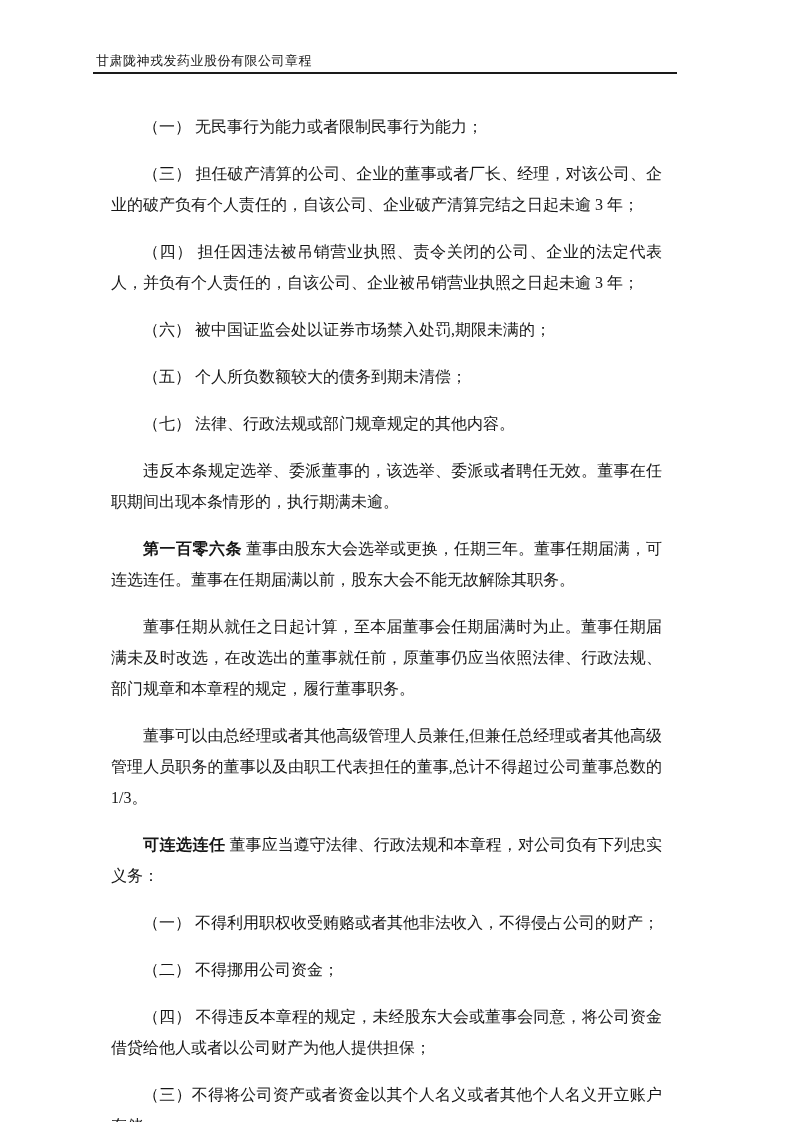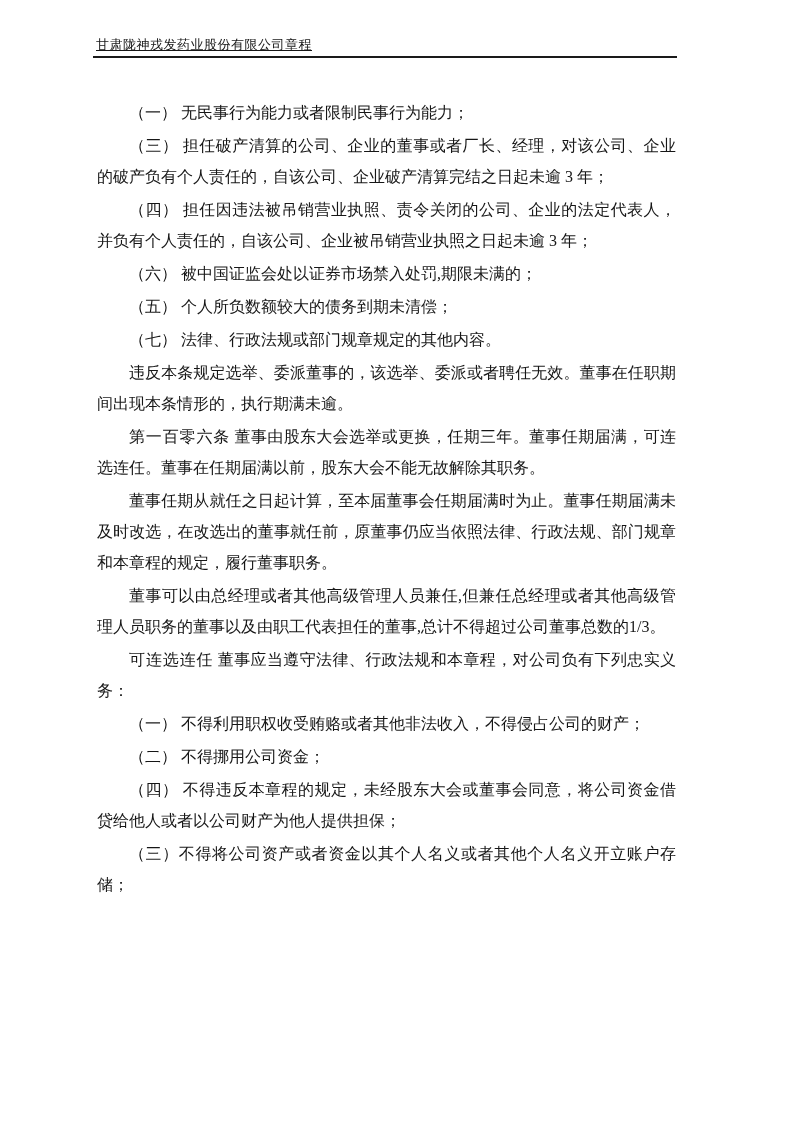--- a/index.html
+++ b/index.html
@@ -12,23 +12,22 @@
     width: 793px;
     height: 1122px;
     background: #ffffff;
     font-family: "Liberation Serif", "DejaVu Serif", serif;
     color: #161616;
     overflow: hidden;
   }
   .header {
     position: absolute;
     left: 93px;
-    top: 36px;
+    top: 52px;
     width: 584px;
-    text-decoration: underline;
   }
   .header-title {
     font-size: 13px;
     line-height: 17px;
     padding-left: 3px;
     padding-bottom: 3px;
     letter-spacing: 0.5px;
   }
   .header-rule {
     width: 100%;
@@ -39,26 +38,26 @@
     position: absolute;
     left: 95px;
     top: 95px;
     width: 583px;
     font-size: 16px;
     line-height: 31px;
     text-align: justify;
     text-justify: inter-ideograph;
   }
   .para {
-    margin: 2px;
+    margin: 16px;
     padding: 0;
     text-indent: 2em;
   }
   .para .article-num {
-    font-weight: normal;
+    font-weight: bold;
     font-family: "Liberation Sans", "DejaVu Sans", sans-serif;
     letter-spacing: 0.5px;
   }
   .footer {
     position: absolute;
     left: 0;
     top: 1036px;
     width: 793px;
     text-align: center;
   }

